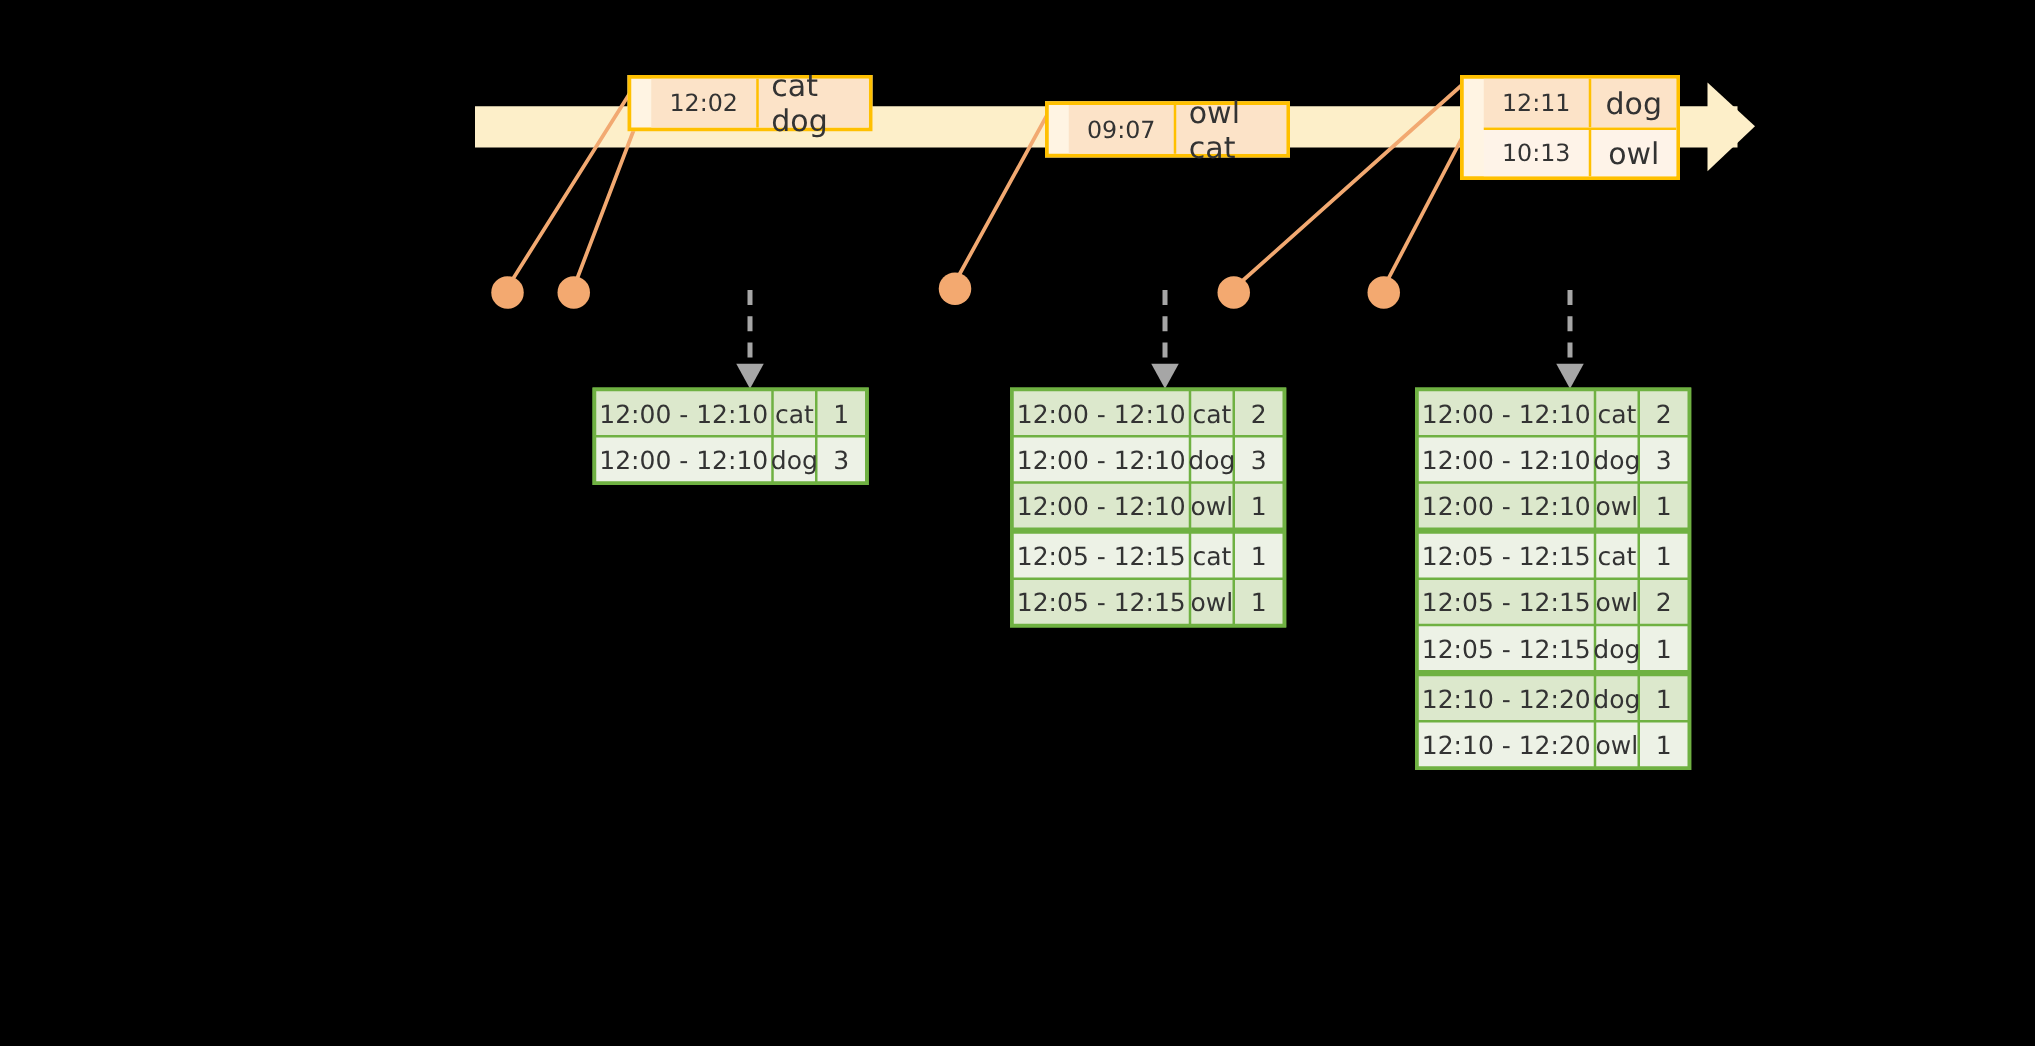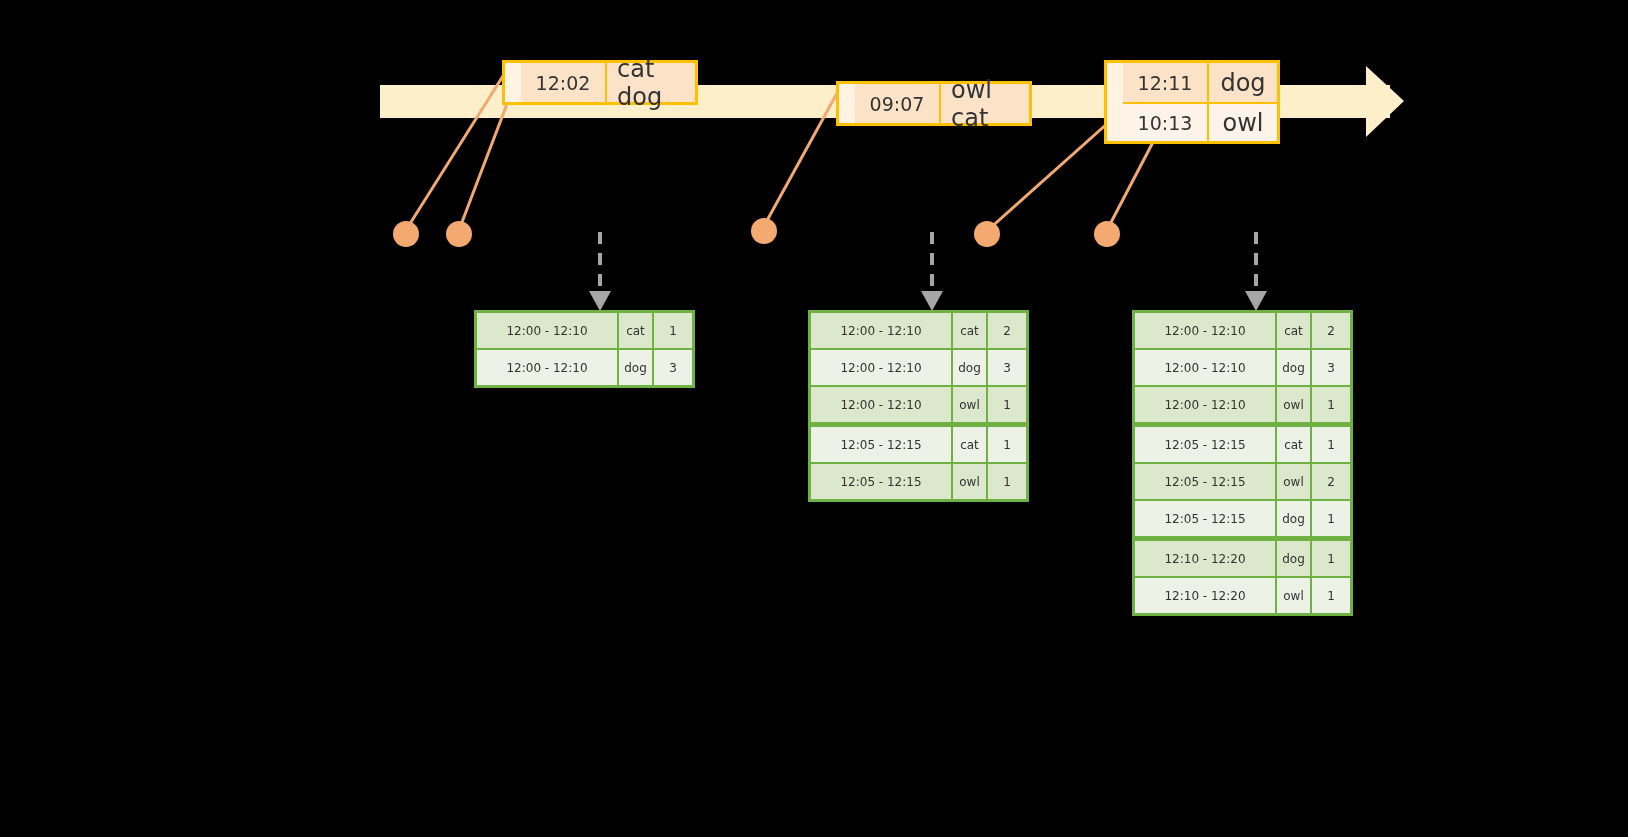--- a/index.html
+++ b/index.html
@@ -87,21 +87,21 @@
   }
   .rt-row {
     display: flex;
     height: 35px;
     gap: 2px;
   }
   .rt-row .rt-cell {
     display: flex;
     align-items: center;
     justify-content: center;
-    font-size: 12px;
+    font-size: 20px;
     color: #333333;
     box-sizing: border-box;
     text-align: right;
   }
   .rt-row.band-a .rt-cell { background: #DCE8CC; }
   .rt-row.band-b .rt-cell { background: #EDF2E6; }
   .rt-cell.c-window { width: 140px; }
   .rt-cell.c-word   { width: 33px; }
   .rt-cell.c-count  { width: 38px; }
   .rt-row.group-end { margin-bottom: 3px; }
@@ -157,21 +157,21 @@
     </div>
   </div>
 
   <div class="event-box" style="left:836px; top:81px; width:196px;">
     <div class="event-row shade-a">
       <div class="cell-time">09:07</div>
       <div class="cell-words">owl cat</div>
     </div>
   </div>
 
-  <div class="event-box" style="left:1104px; top:60px; width:176px;">
+  <div class="event-box" style="left:1168px; top:60px; width:176px;">
     <div class="event-row shade-a">
       <div class="cell-time">12:11</div>
       <div class="cell-words">dog</div>
     </div>
     <div class="event-row shade-b">
       <div class="cell-time">10:13</div>
       <div class="cell-words">owl</div>
     </div>
   </div>
 

